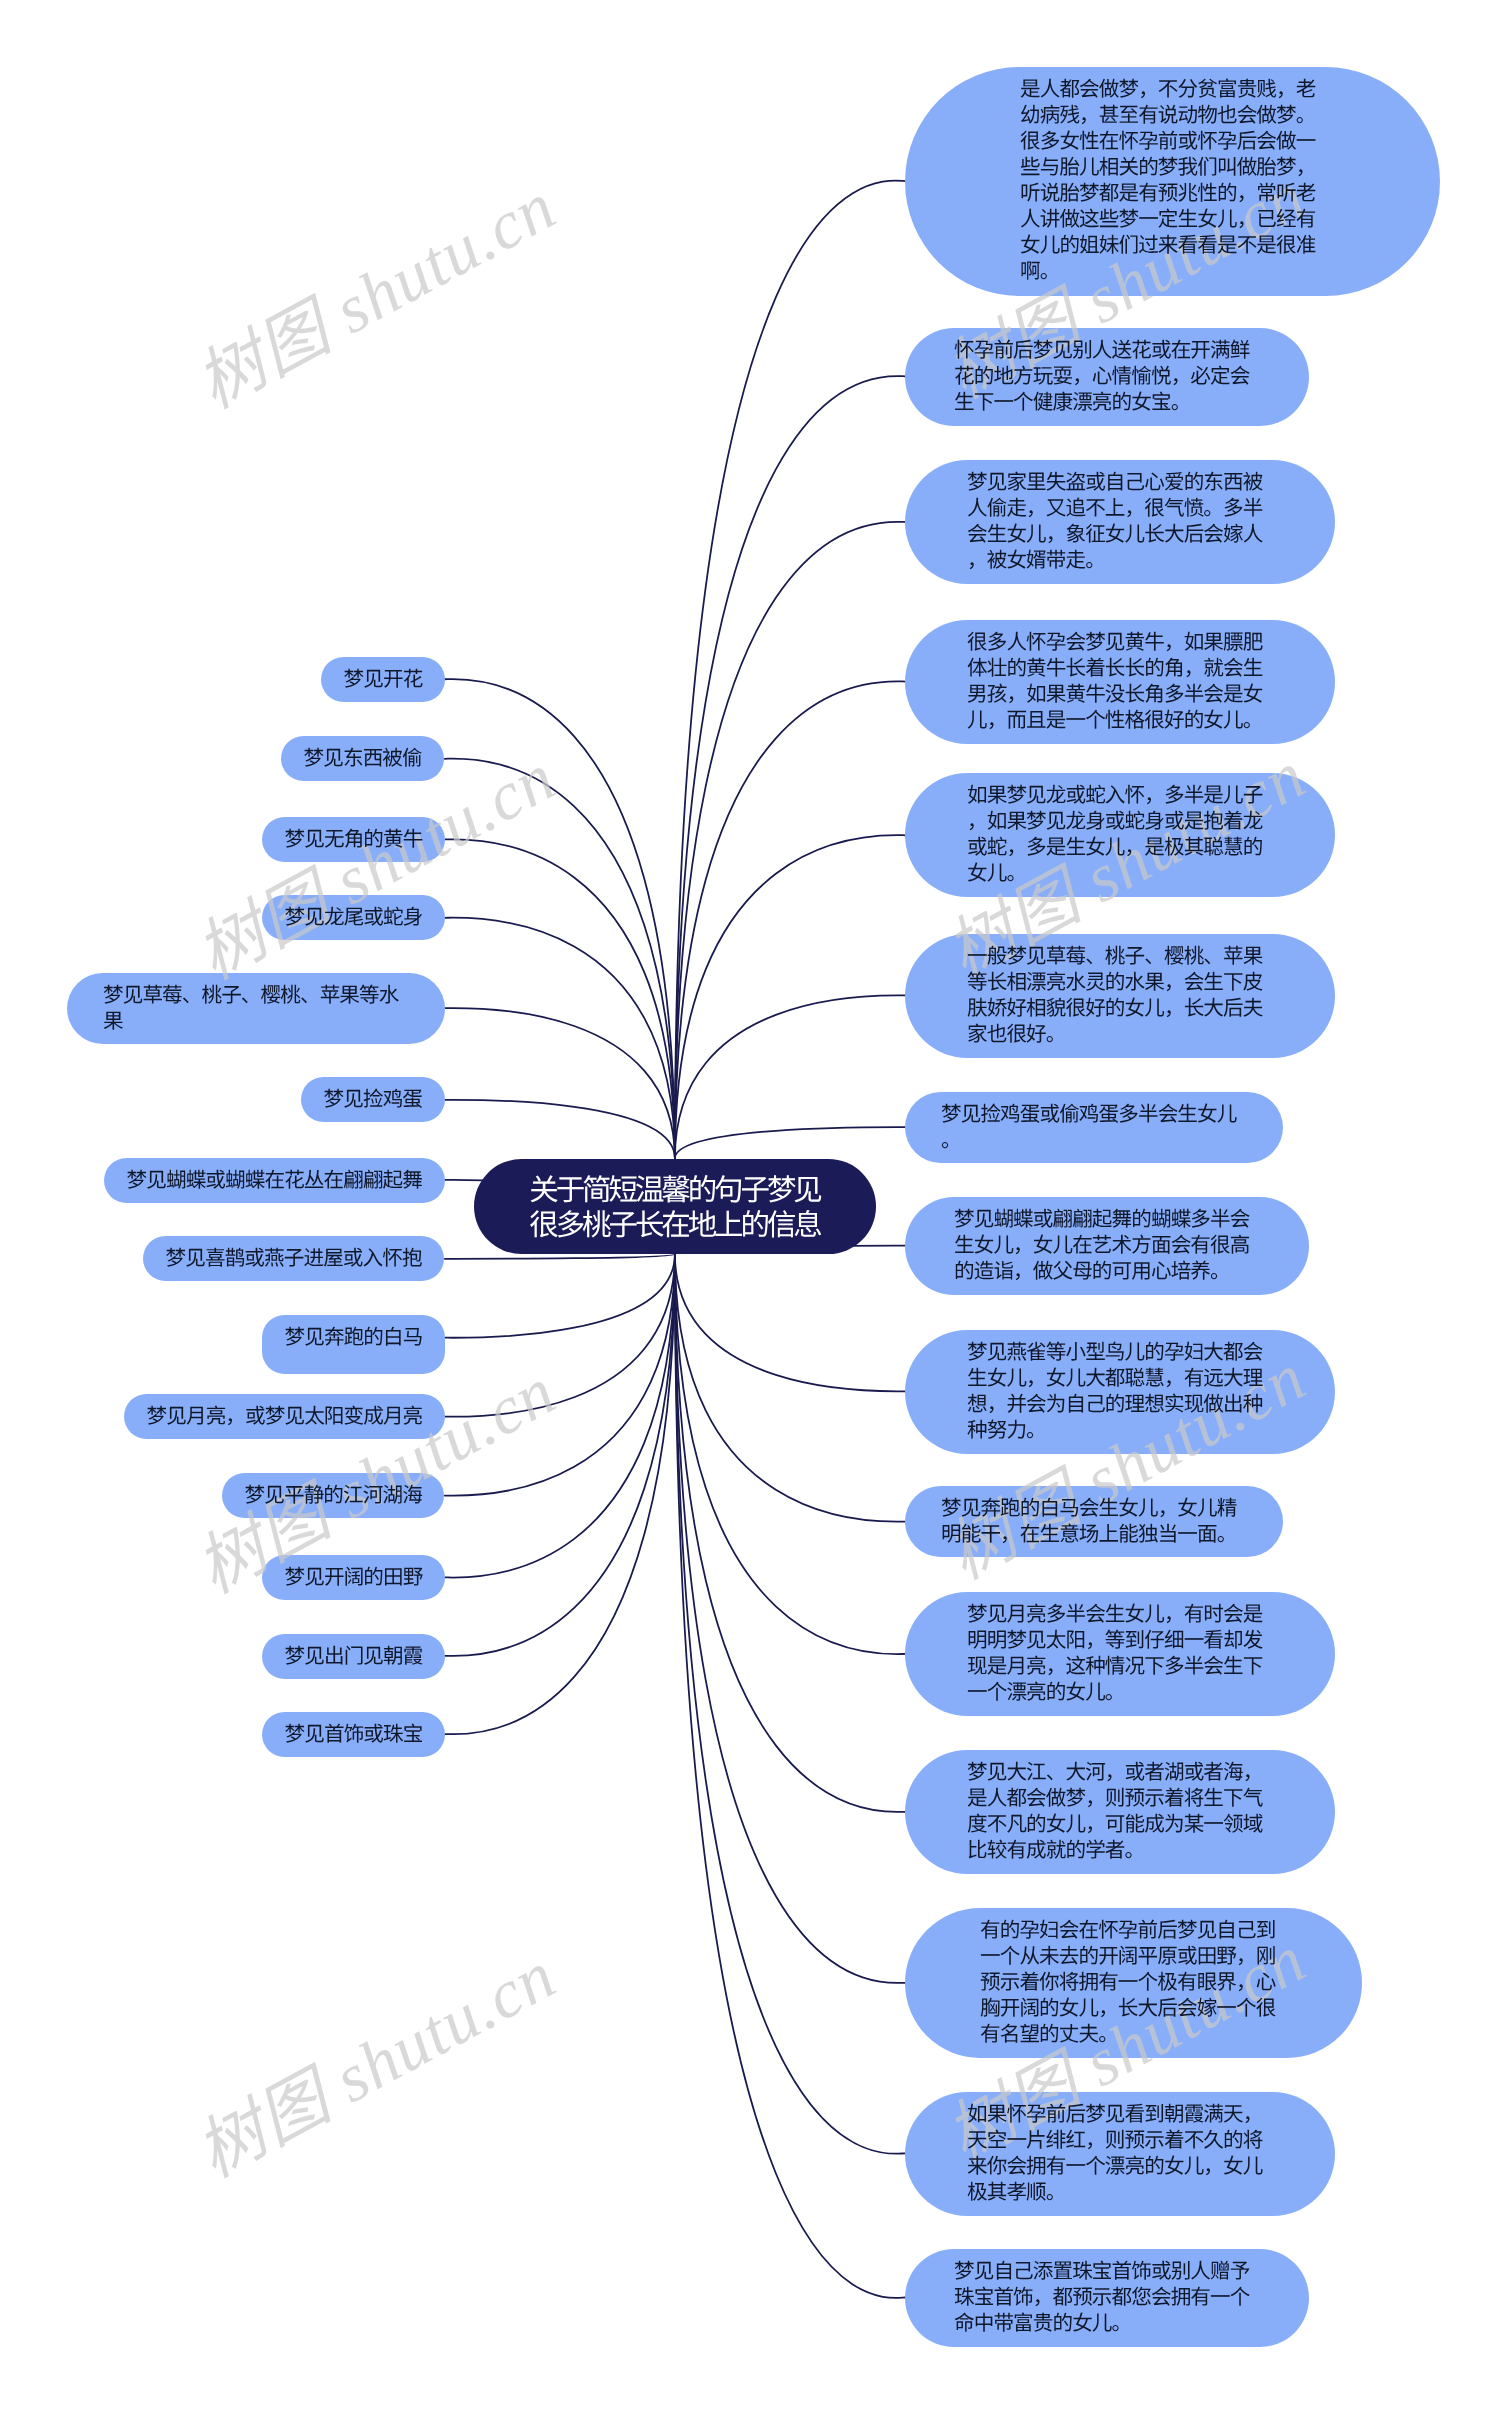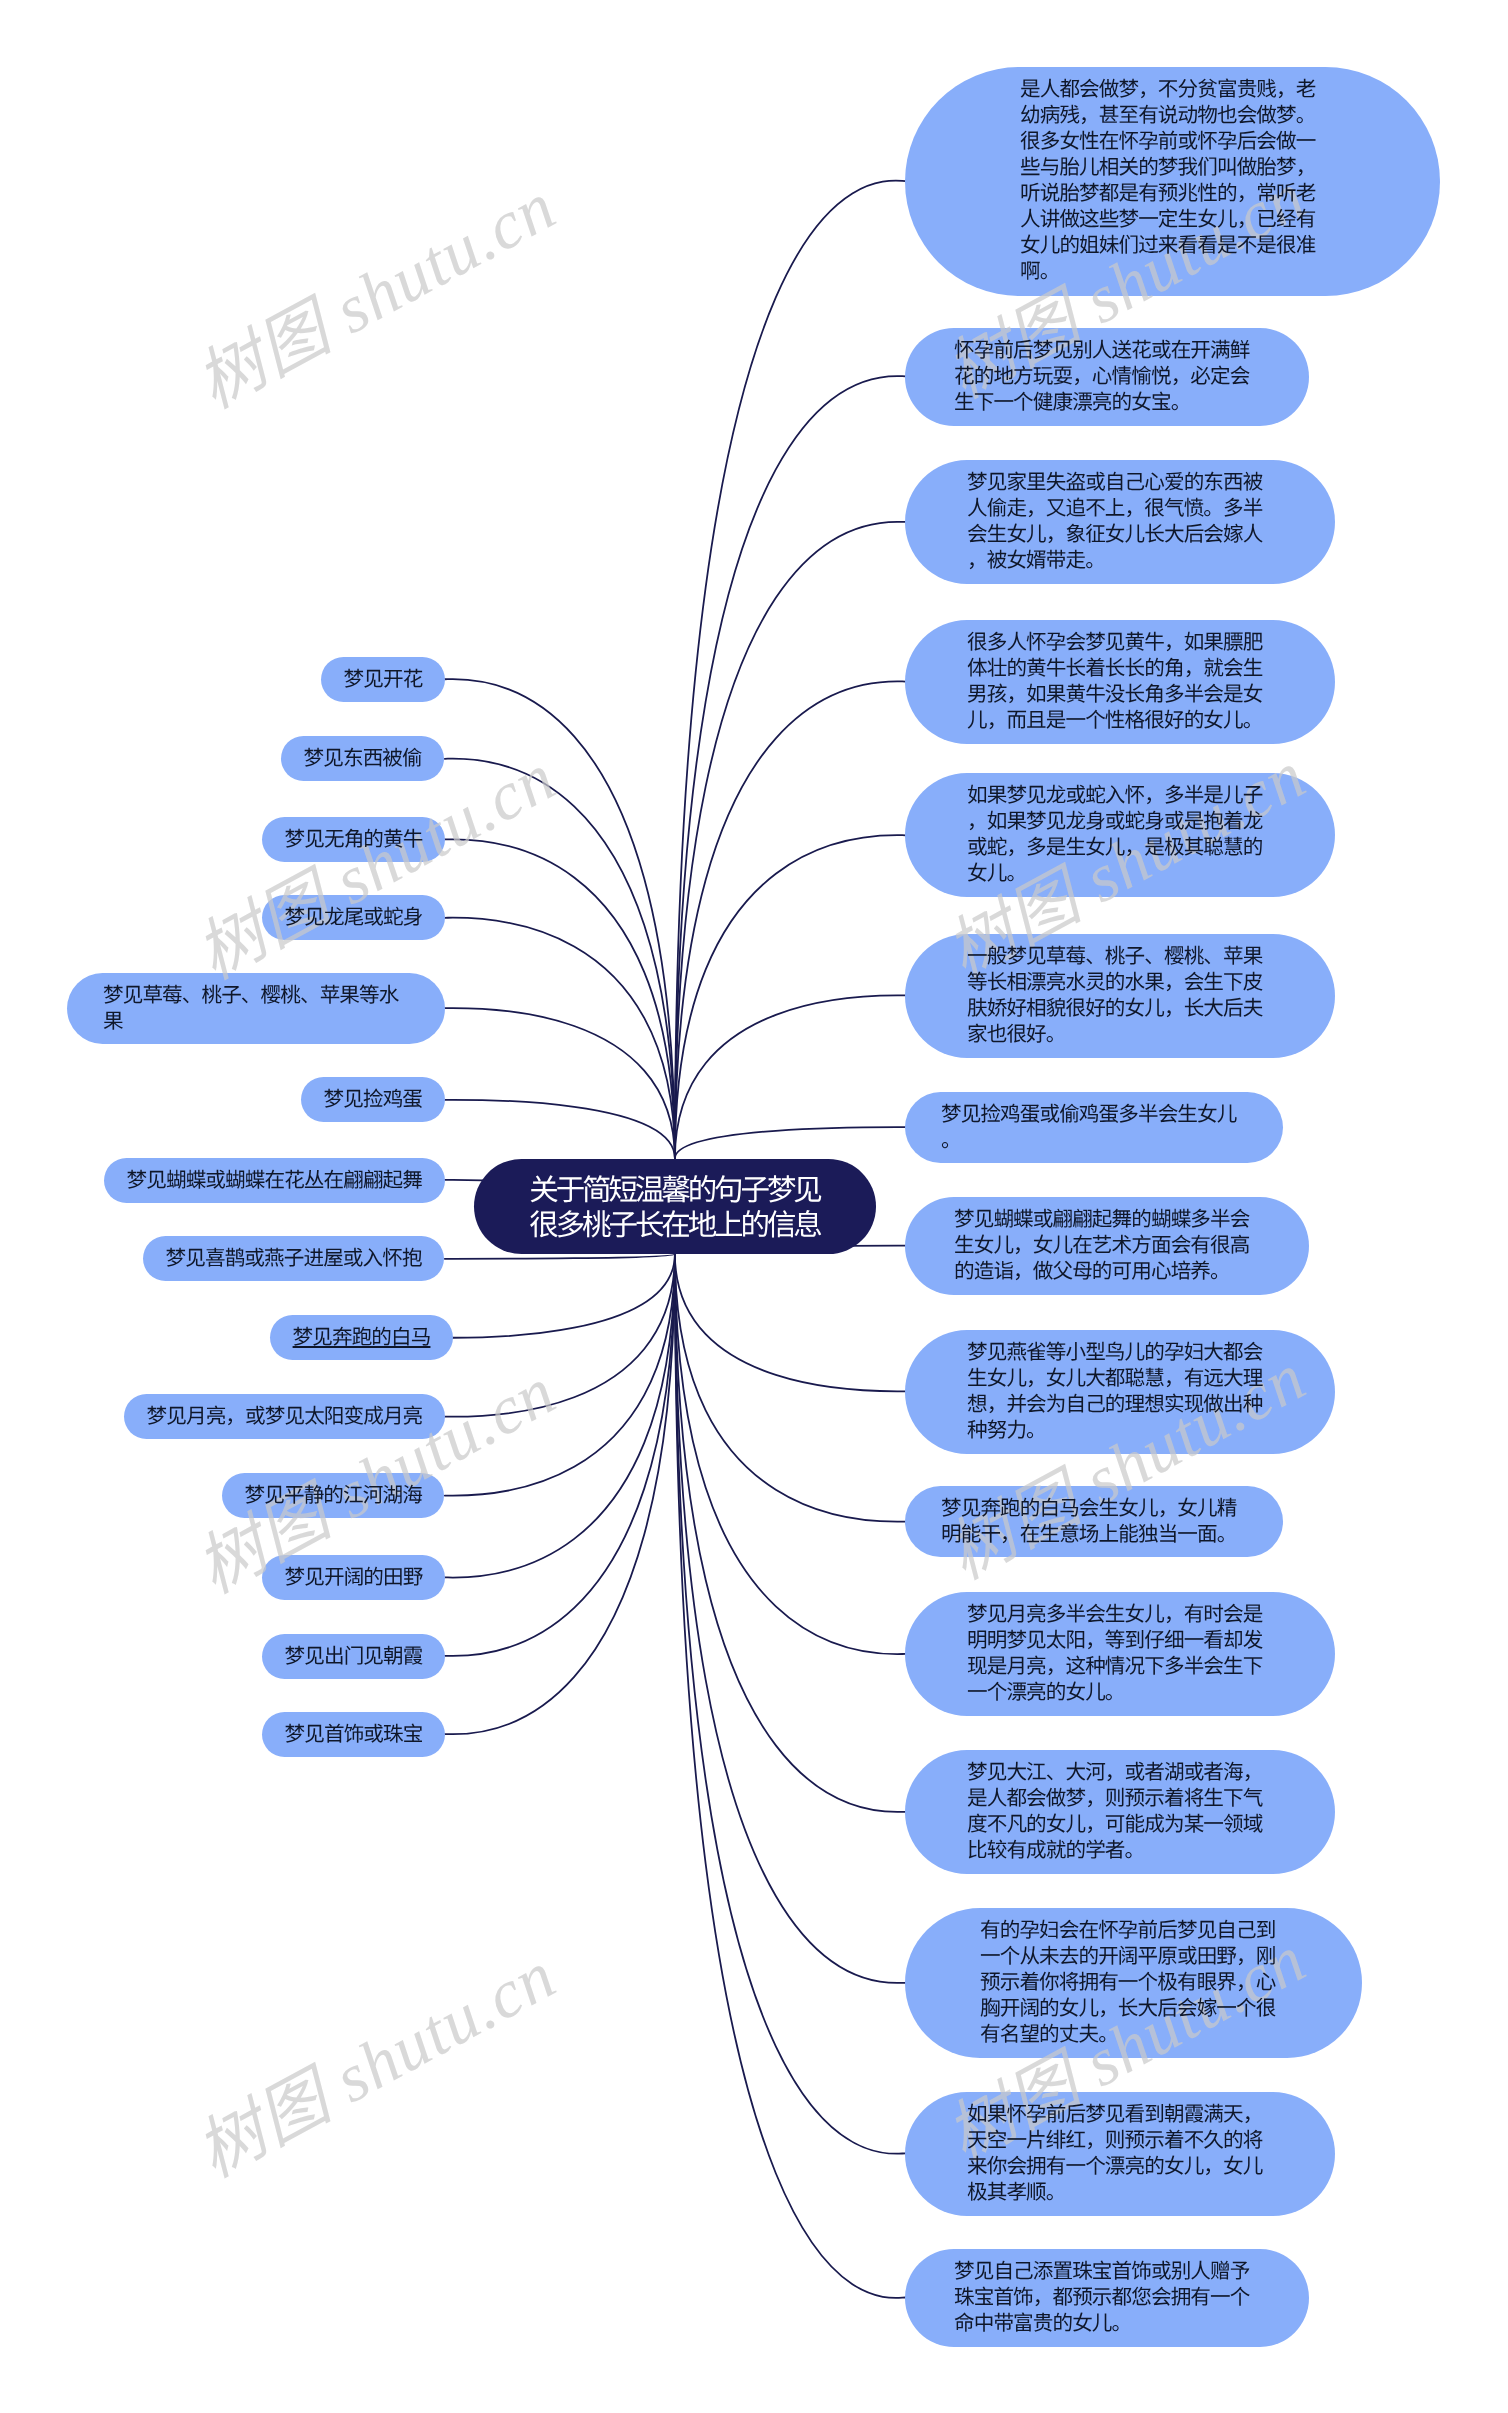--- a/index.html
+++ b/index.html
@@ -72,21 +72,21 @@
     </div>
 <div class="node one" style="left:301px;top:1077px;width:144px;height:45px;border-radius:22.6px;padding:9.4px 22.6px;">
       <span class="tx">梦见捡鸡蛋</span>
     </div>
 <div class="node one" style="left:104px;top:1158px;width:341px;height:45px;border-radius:22.6px;padding:9.4px 22.6px;">
       <span class="tx">梦见蝴蝶或蝴蝶在花丛在翩翩起舞</span>
     </div>
 <div class="node one" style="left:143px;top:1236px;width:301px;height:45px;border-radius:22.6px;padding:9.4px 22.6px;">
       <span class="tx">梦见喜鹊或燕子进屋或入怀抱</span>
     </div>
-<div class="node one" style="left:270px;top:1315px;width:183px;height:45px;border-radius:22.6px;padding:9.4px 22.6px;text-decoration:underline;">
+<div class="node one" style="left:262px;top:1315px;width:183px;height:59px;border-radius:22.6px;padding:9.4px 22.6px;">
       <span class="tx">梦见奔跑的白马</span>
     </div>
 <div class="node one" style="left:124px;top:1394px;width:321px;height:45px;border-radius:22.6px;padding:9.4px 22.6px;">
       <span class="tx">梦见月亮，或梦见太阳变成月亮</span>
     </div>
 <div class="node one" style="left:222px;top:1473px;width:222px;height:45px;border-radius:22.6px;padding:9.4px 22.6px;">
       <span class="tx">梦见平静的江河湖海</span>
     </div>
 <div class="node one" style="left:262px;top:1555px;width:183px;height:45px;border-radius:22.6px;padding:9.4px 22.6px;">
       <span class="tx">梦见开阔的田野</span>

